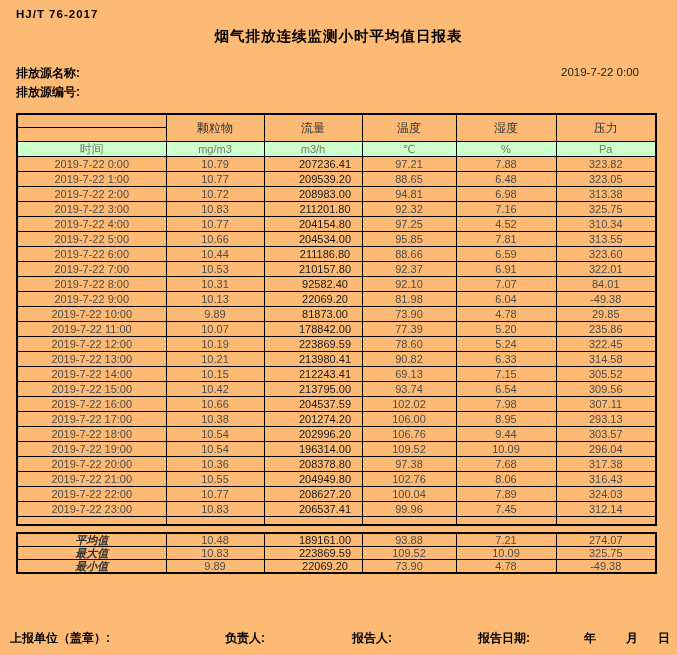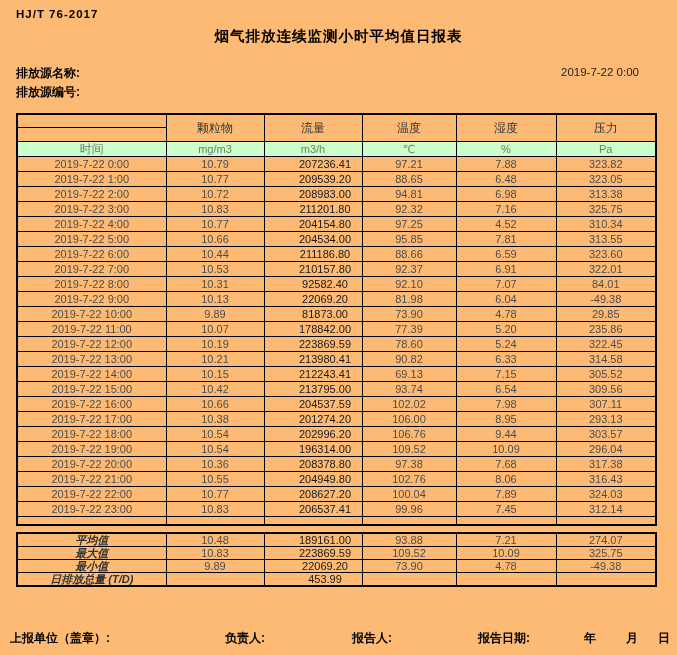--- a/index.html
+++ b/index.html
@@ -330,28 +330,20 @@
             <td>325.75</td>
           </tr>
           <tr>
             <td class="sum-label">最小值</td>
             <td>9.89</td>
             <td class="col-flow">22069.20</td>
             <td>73.90</td>
             <td>4.78</td>
             <td>-49.38</td>
           </tr>
-          <tr>
-            <td class="sum-label">日排放总量 (T/D)</td>
-            <td></td>
-            <td class="col-flow">453.99</td>
-            <td></td>
-            <td></td>
-            <td></td>
-          </tr>
         </tbody>
     </table>
   </div>
 
   <div class="sig sig-unit">上报单位（盖章）:</div>
   <div class="sig sig-resp">负责人:</div>
   <div class="sig sig-rept">报告人:</div>
   <div class="sig sig-date">报告日期:</div>
   <div class="sig sig-y">年</div>
   <div class="sig sig-m">月</div>

